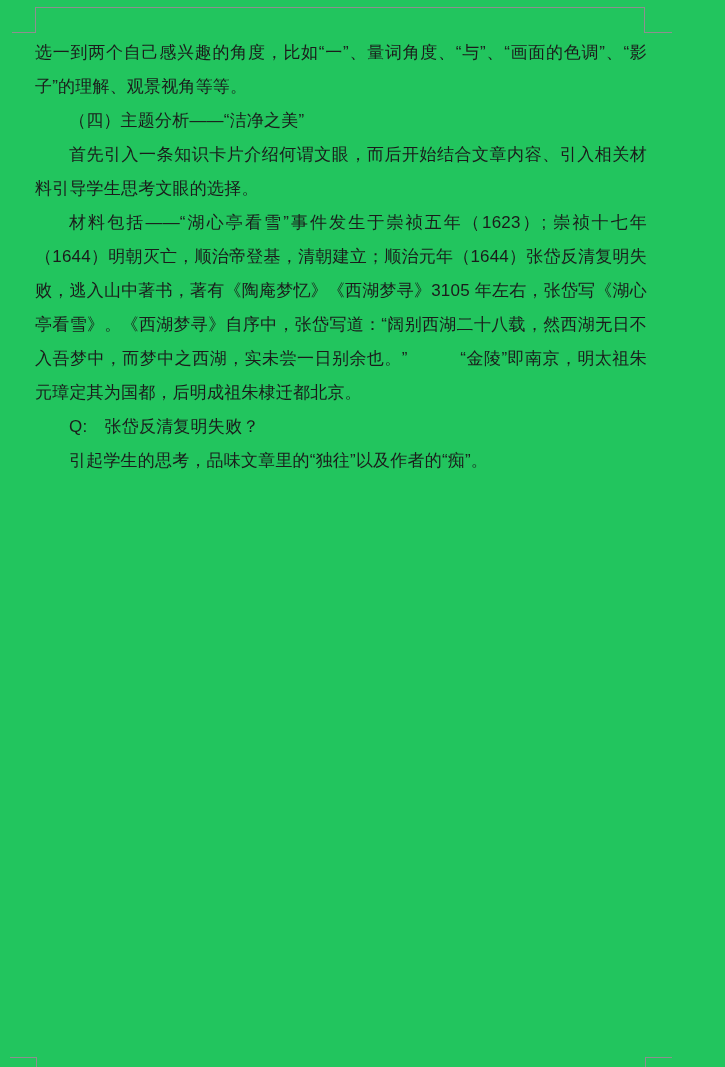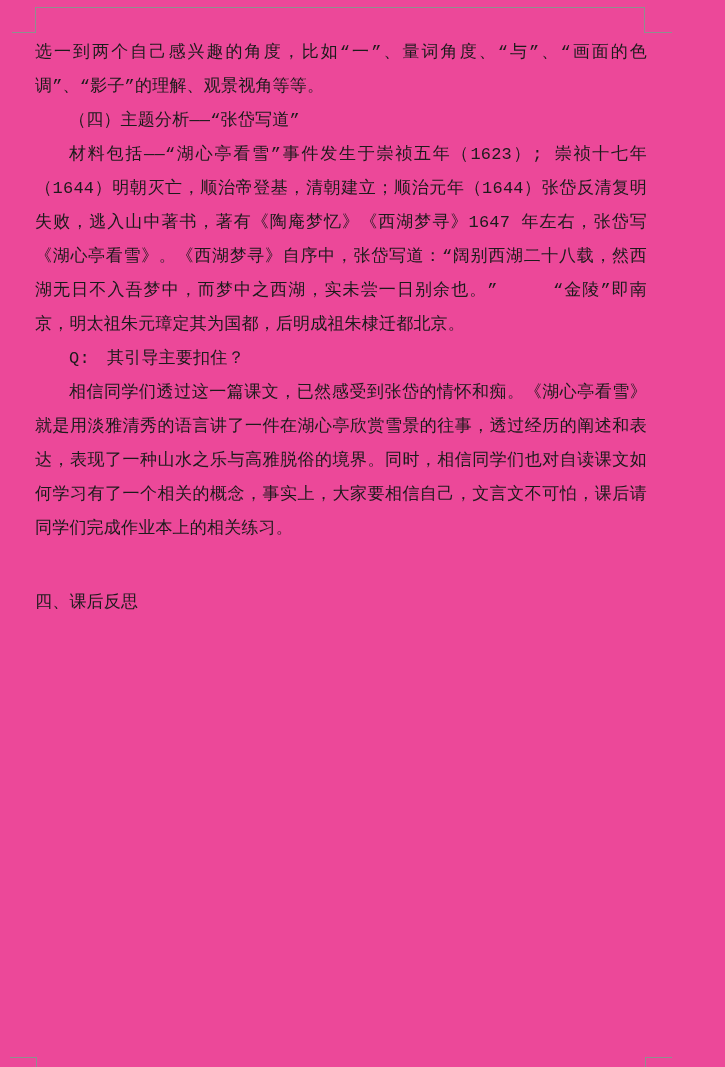--- a/index.html
+++ b/index.html
@@ -1,23 +1,23 @@
 <!DOCTYPE html>
 <html><head>
 <meta charset="utf-8">
 <style>
   * { margin: 0; padding: 0; box-sizing: border-box; }
   html, body { background: #ffffff; }
   .page {
     position: relative;
     width: 725px;
     height: 1067px;
-    background: #ec4899;
+    background: #22c55e;
     overflow: hidden;
-    font-family: Liberation Mono, monospace;
+    font-family: Liberation Sans, sans-serif;
   }
   
   .mark { position: absolute; background: #8f8f8f; }
   .top-line        { left: 35px;  top: 7px;    width: 610px; height: 1px; }
   .top-left-vert   { left: 35px;  top: 7px;    width: 1px;   height: 26px; }
   .top-right-vert  { left: 644px; top: 7px;    width: 1px;   height: 26px; }
   .top-left-tick   { left: 12px;  top: 32px;   width: 24px;  height: 1px; }
   .top-right-tick  { left: 644px; top: 32px;   width: 28px;  height: 1px; }
   .bot-left-horiz  { left: 10px;  top: 1057px; width: 27px;  height: 1px; }
   .bot-left-vert   { left: 36px;  top: 1057px; width: 1px;   height: 10px; }
@@ -52,20 +52,20 @@
   <div class="mark top-left-tick"></div>
   <div class="mark top-right-tick"></div>
 
   <div class="mark bot-left-horiz"></div>
   <div class="mark bot-left-vert"></div>
   <div class="mark bot-right-horiz"></div>
   <div class="mark bot-right-vert"></div>
 
   <div class="body-text">
     <p class="no-indent">选一到两个自己感兴趣的角度，比如“一”、量词角度、“与”、“画面的色调”、“影子”的理解、观景视角等等。</p>
-    <p class="indent">（四）主题分析——“张岱写道”</p>
-    <p class="indent">材料包括——“湖心亭看雪”事件发生于崇祯五年（1623）; 崇祯十七年（1644）明朝灭亡，顺治帝登基，清朝建立；顺治元年（1644）张岱反清复明失败，逃入山中著书，著有《陶庵梦忆》《西湖梦寻》1647 年左右，张岱写《湖心亭看雪》。《西湖梦寻》自序中，张岱写道：“阔别西湖二十八载，然西湖无日不入吾梦中，而梦中之西湖，实未尝一日别余也。”　　　“金陵”即南京，明太祖朱元璋定其为国都，后明成祖朱棣迁都北京。</p>
-    <p class="indent">Q:　其引导主要扣住？</p>
-    <p class="indent">相信同学们透过这一篇课文，已然感受到张岱的情怀和痴。《湖心亭看雪》就是用淡雅清秀的语言讲了一件在湖心亭欣赏雪景的往事，透过经历的阐述和表达，表现了一种山水之乐与高雅脱俗的境界。同时，相信同学们也对自读课文如何学习有了一个相关的概念，事实上，大家要相信自己，文言文不可怕，课后请同学们完成作业本上的相关练习。</p>
-    <p class="no-indent section-gap">四、课后反思</p>
+    <p class="indent">（四）主题分析——“洁净之美”</p>
+    <p class="indent">首先引入一条知识卡片介绍何谓文眼，而后开始结合文章内容、引入相关材料引导学生思考文眼的选择。</p>
+    <p class="indent">材料包括——“湖心亭看雪”事件发生于崇祯五年（1623）; 崇祯十七年（1644）明朝灭亡，顺治帝登基，清朝建立；顺治元年（1644）张岱反清复明失败，逃入山中著书，著有《陶庵梦忆》《西湖梦寻》3105 年左右，张岱写《湖心亭看雪》。《西湖梦寻》自序中，张岱写道：“阔别西湖二十八载，然西湖无日不入吾梦中，而梦中之西湖，实未尝一日别余也。”　　　“金陵”即南京，明太祖朱元璋定其为国都，后明成祖朱棣迁都北京。</p>
+    <p class="indent">Q:　张岱反清复明失败？</p>
+    <p class="indent">引起学生的思考，品味文章里的“独往”以及作者的“痴”。</p>
   </div>
 
 </div>
 
 </body></html>

